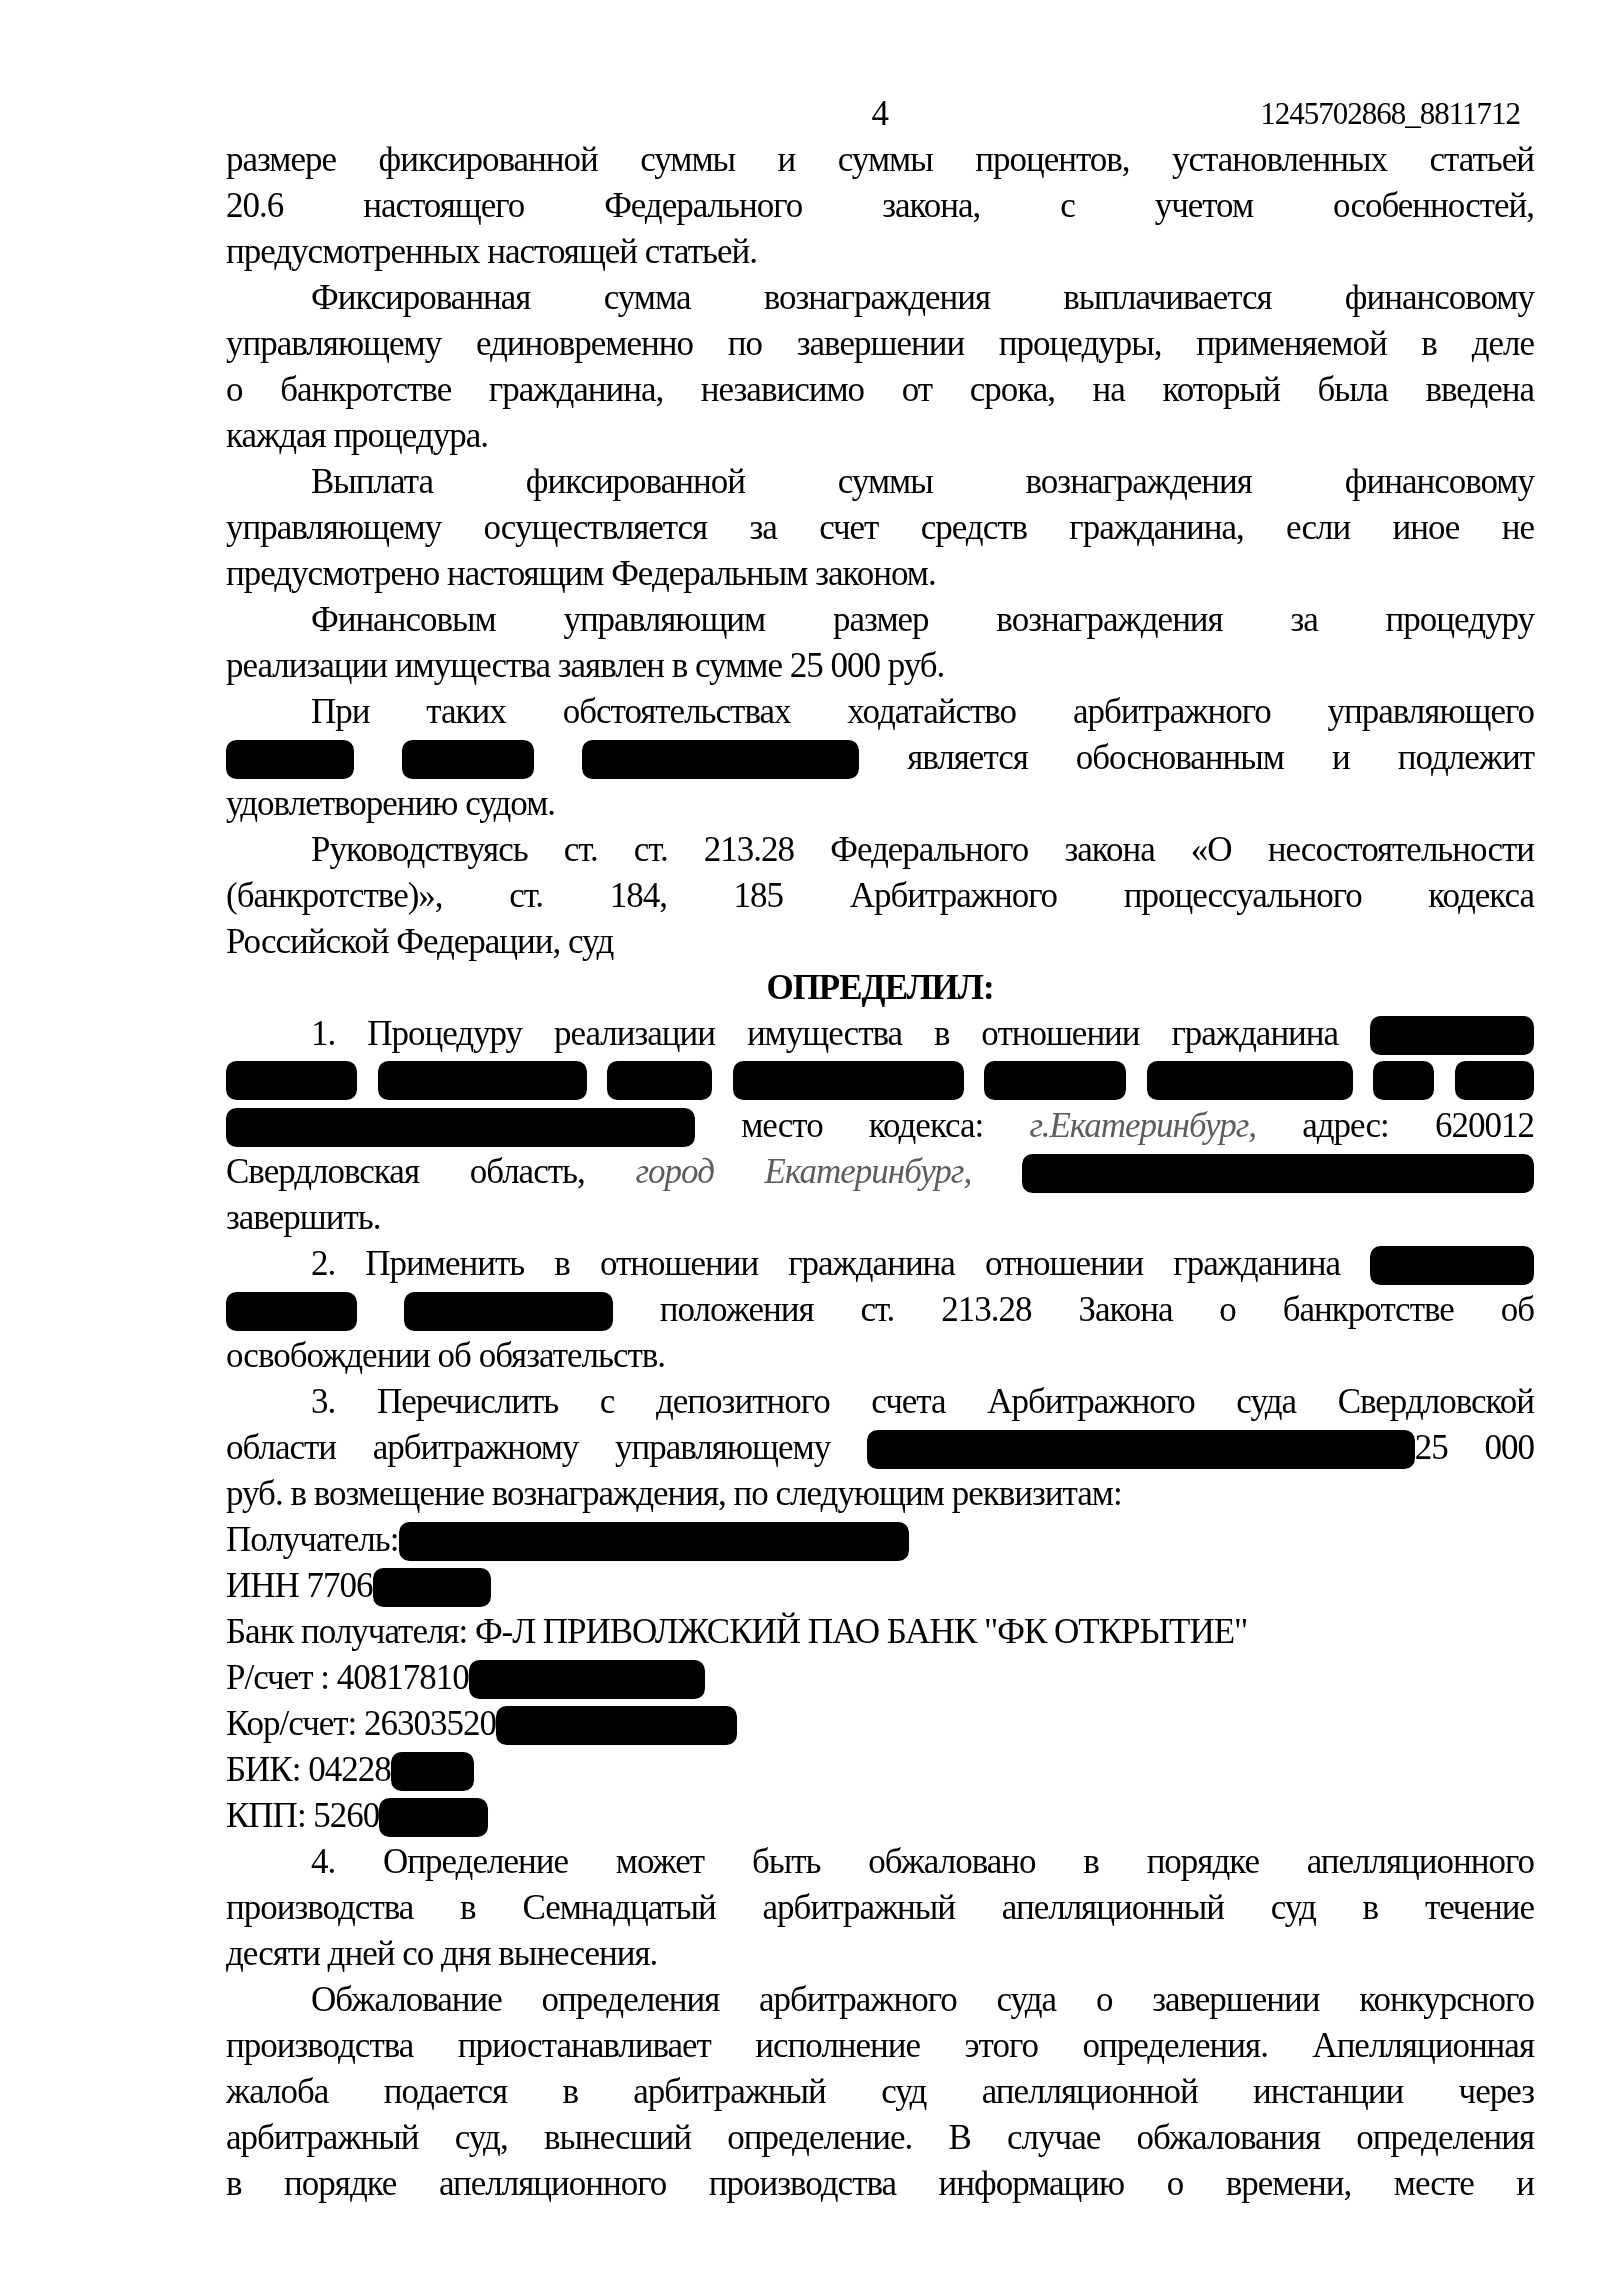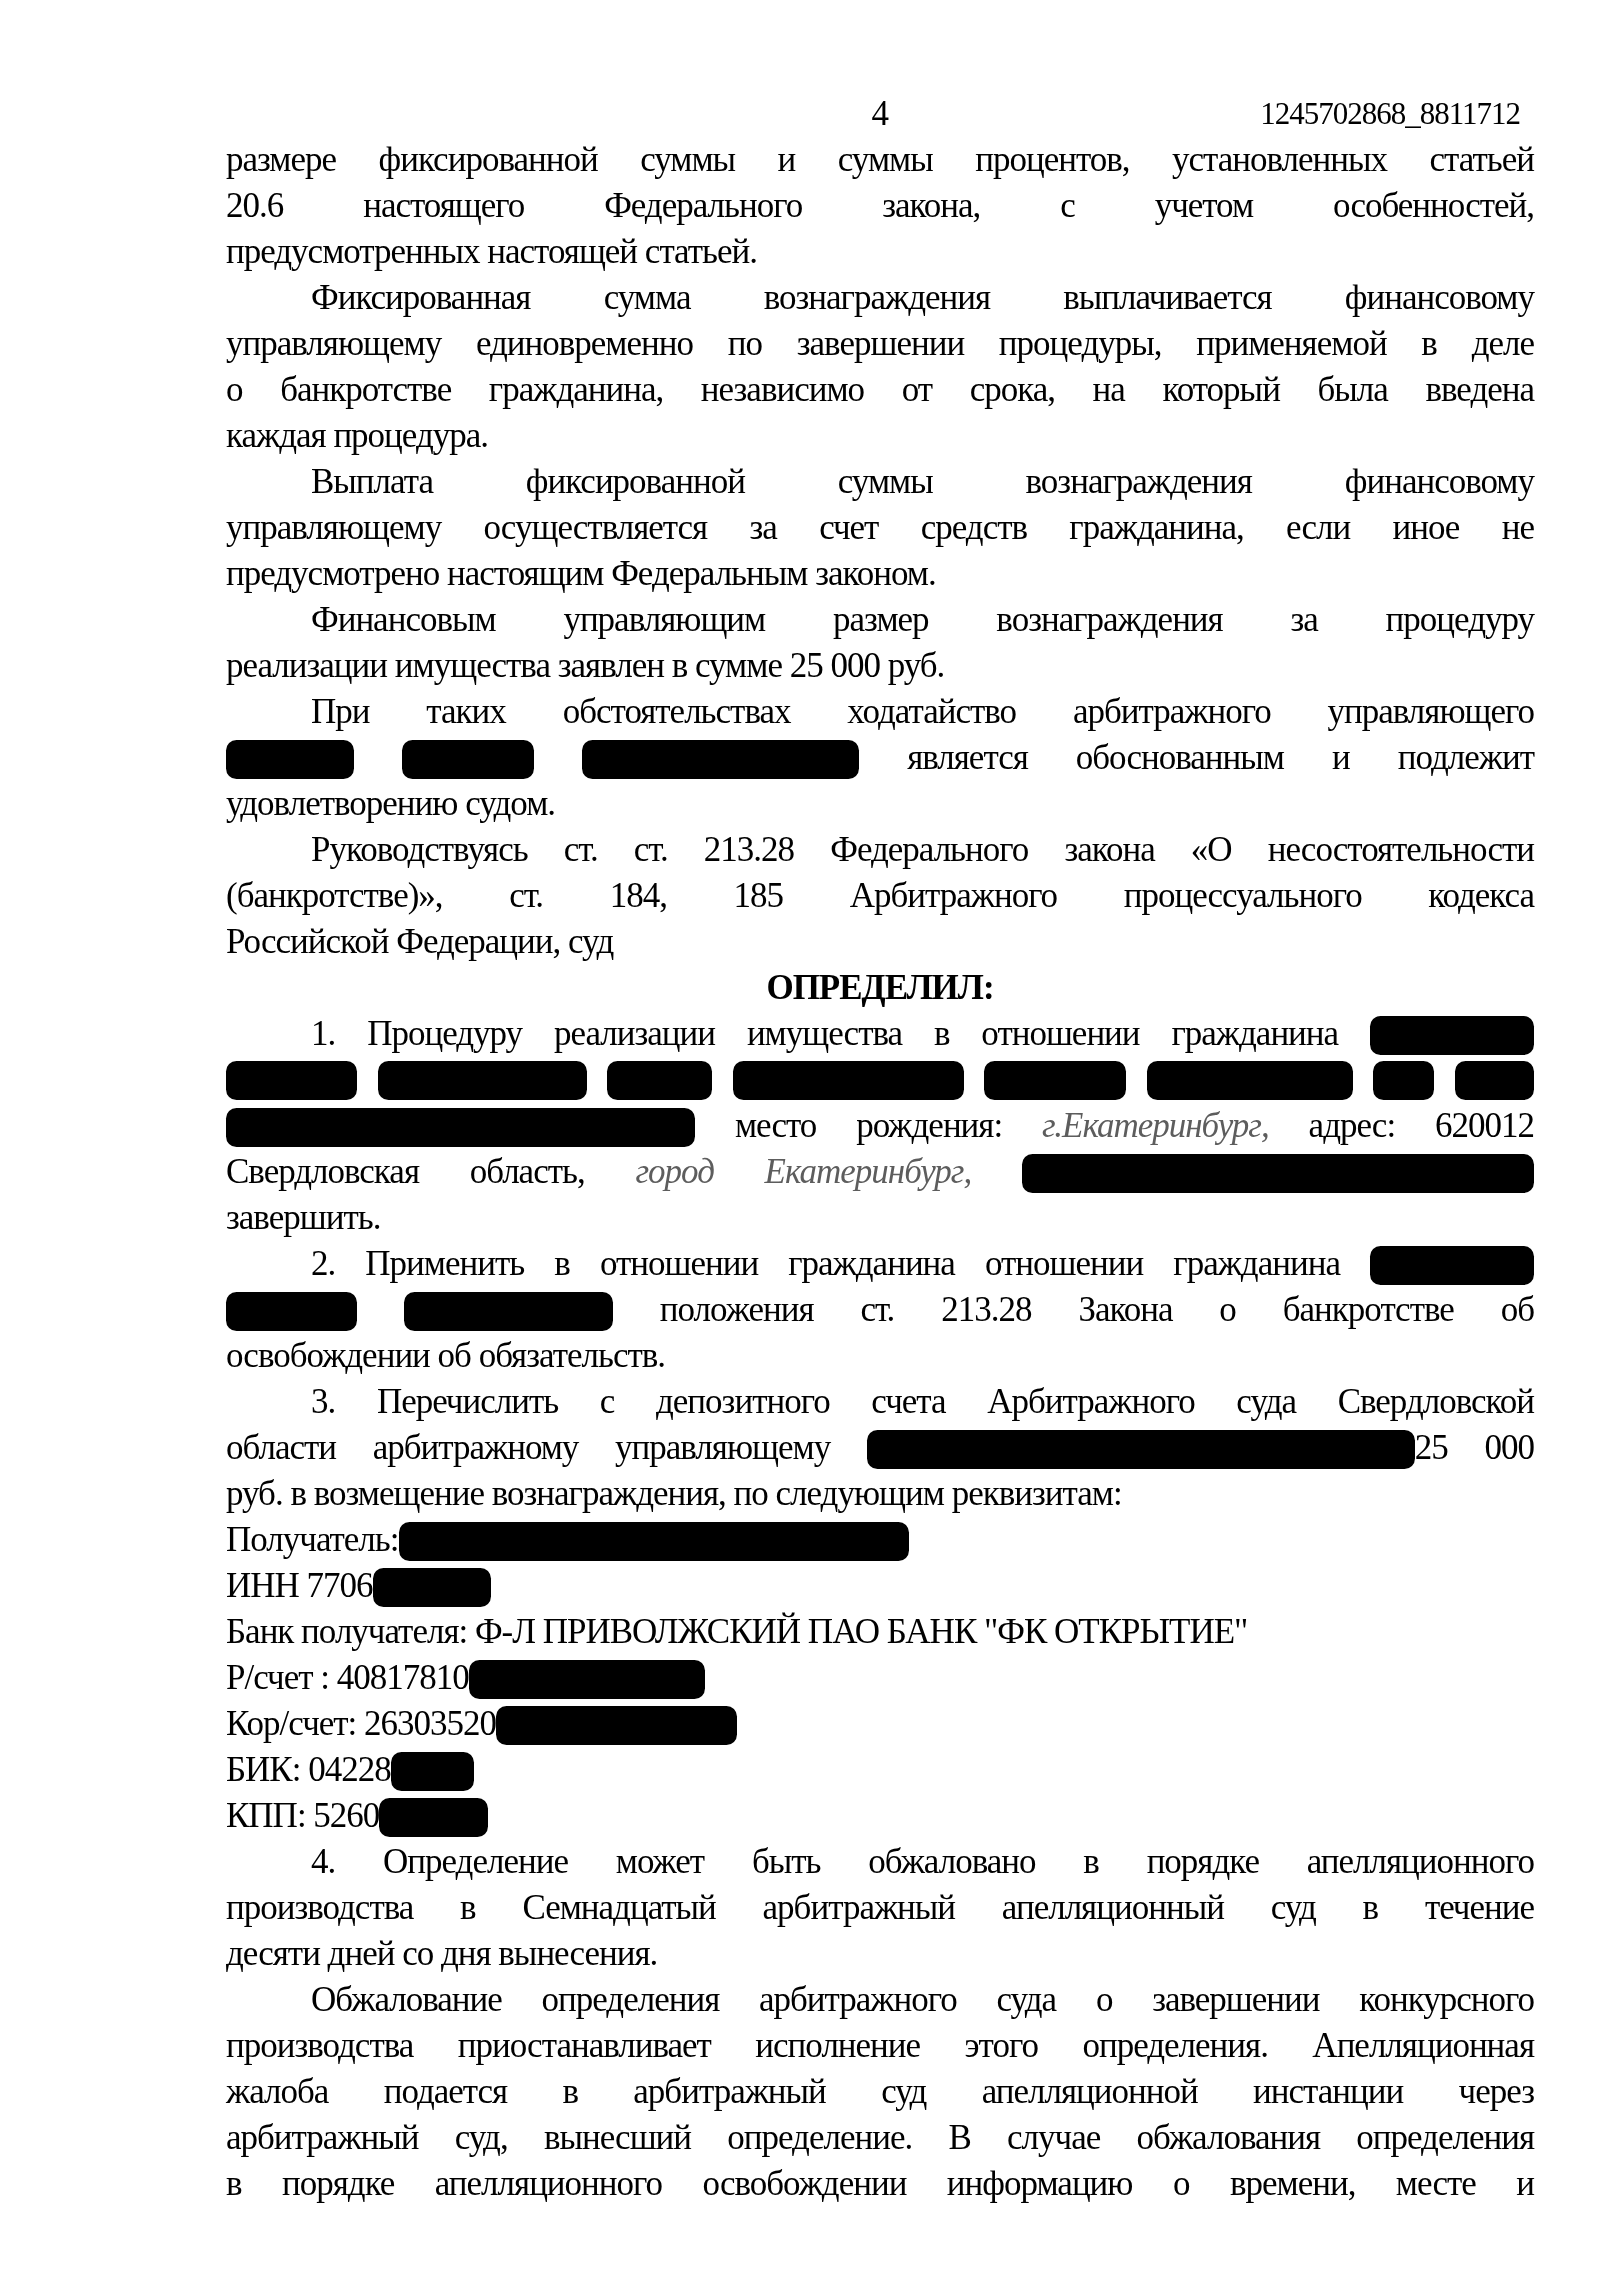--- a/index.html
+++ b/index.html
@@ -120,21 +120,21 @@
         <div class="line boxrow">
           <span class="redact" style="width: 131px;"></span> 
           <span class="redact" style="width: 209px;"></span> 
           <span class="redact" style="width: 105px;"></span> 
           <span class="redact" style="width: 231px;"></span> 
           <span class="redact" style="width: 142px;"></span> 
           <span class="redact" style="width: 206px;"></span> 
           <span class="redact" style="width: 61px;"></span> 
           <span class="redact" style="width: 79px;"></span>
         </div>
-        <div class="line j"><span class="redact" style="width: 469px;"></span> <span class="">место рождения:</span> <span class="muted ">г.Екатеринбург,</span> <span class="">адрес: 620012</span></div>
+        <div class="line j"><span class="redact" style="width: 469px;"></span> <span class="">место кодекса:</span> <span class="muted ">г.Екатеринбург,</span> <span class="">адрес: 620012</span></div>
         <div class="line j"><span class="">Свердловская область,</span> <span class="muted ">город Екатеринбург,</span> <span class="redact" style="width: 512px;"></span></div>
         <div class="line"><span class="">завершить.</span></div>
         <div class="line j ind"><span class="">2. Применить в отношении гражданина отношении гражданина</span> <span class="redact" style="width: 164px;"></span></div>
         <div class="line j"><span class="redact" style="width: 131px;"></span> <span class="redact" style="width: 209px;"></span> <span class="">положения ст. 213.28 Закона о банкротстве об</span></div>
         <div class="line"><span class="">освобождении об обязательств.</span></div>
         <div class="line j ind"><span class="">3. Перечислить с депозитного счета Арбитражного суда Свердловской</span></div>
         <div class="line j"><span class="">области арбитражному управляющему</span> <span class="redact" style="width: 548px;"></span><span class="">25 000</span></div>
         <div class="line"><span class="">руб. в возмещение вознаграждения, по следующим реквизитам:</span></div>
         <div class="line"><span class="">Получатель:</span><span class="redact" style="width: 510px;"></span></div>
         <div class="line"><span class="">ИНН 7706</span><span class="redact" style="width: 118px;"></span></div>
@@ -143,17 +143,17 @@
         <div class="line"><span class="">Кор/счет: 26303520</span><span class="redact" style="width: 241px;"></span></div>
         <div class="line"><span class="">БИК: 04228</span><span class="redact" style="width: 83px;"></span></div>
         <div class="line"><span class="">КПП: 5260</span><span class="redact" style="width: 109px;"></span></div>
         <div class="line j ind"><span class="">4. Определение может быть обжаловано в порядке апелляционного</span></div>
         <div class="line j"><span class="">производства в Семнадцатый арбитражный апелляционный суд в течение</span></div>
         <div class="line"><span class="">десяти  дней со дня вынесения.</span></div>
         <div class="line j ind"><span class="">Обжалование определения арбитражного суда о завершении конкурсного</span></div>
         <div class="line j"><span class="">производства приостанавливает исполнение этого определения. Апелляционная</span></div>
         <div class="line j"><span class="">жалоба подается в арбитражный суд апелляционной инстанции через</span></div>
         <div class="line j"><span class="">арбитражный суд, вынесший определение. В случае обжалования определения</span></div>
-        <div class="line j"><span class="">в порядке апелляционного освобождении информацию о времени, месте и</span></div>
+        <div class="line j"><span class="">в порядке апелляционного производства информацию о времени, месте и</span></div>
       </div>
   </div>
 </div>
 
 
 </body></html>

